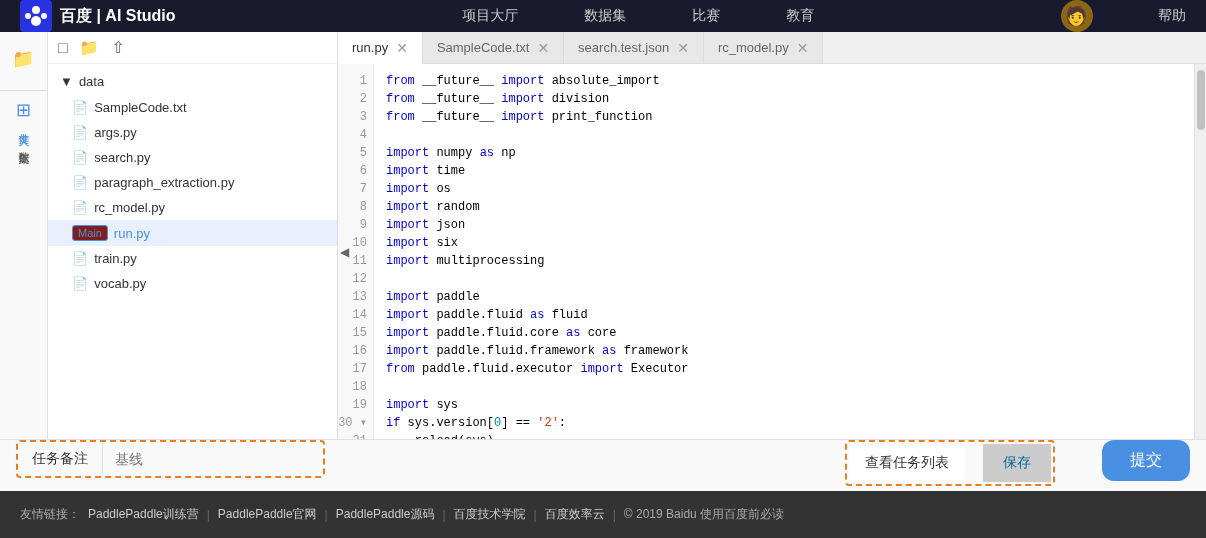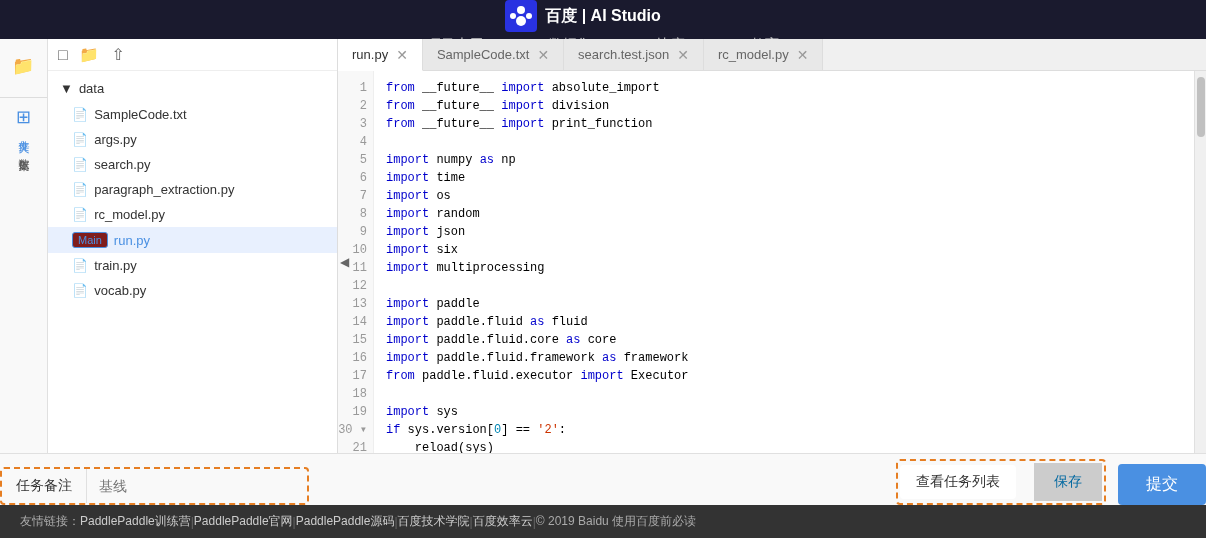--- a/index.html
+++ b/index.html
@@ -1,26 +1,25 @@
 <!DOCTYPE html>
 <html><head>
   <meta charset="utf-8">
   <style>
     * { box-sizing: border-box; margin: 0; padding: 0; }
     body { font-family: 'Microsoft YaHei', Arial, sans-serif; background: #f5f5f5; width: 1206px; height: 538px; overflow: hidden; display: flex; flex-direction: column; }
 
     
     .top-nav {
       background: #1a1a2e;
-      height: 39px;
-      display: flex;
-      align-items: center;
-      padding: 0 20px;
-      flex-shrink: 0;
-      flex-direction: column;
+      height: 32px;
+      display: flex;
+      align-items: center;
+      padding: 8px 20px;
+      flex-shrink: 0;
     }
     .nav-logo {
       display: flex;
       align-items: center;
       gap: 8px;
       color: white;
       font-size: 16px;
       font-weight: bold;
       margin-right: 40px;
     }
@@ -266,22 +265,22 @@
     .kw { color: #0000cc; }
     .str { color: #cc3300; }
     .num { color: #0086b3; }
 
     
     .bottom-bar {
       height: 52px;
       background: #f9f9f9;
       border-top: 1px solid #e0e0e0;
       display: flex;
-      align-items: flex-end;
-      padding: 0 0;
+      align-items: flex-start;
+      padding: 0 16px;
       gap: 12px;
       flex-shrink: 0;
       position: relative;
     }
     .task-note-area {
       border: 2px dashed #e67e22;
       border-radius: 4px;
       display: flex;
       align-items: center;
       gap: 0;
@@ -319,32 +318,34 @@
       cursor: pointer;
       border-radius: 0;
     }
     .btn-submit {
       background: #4a90e2;
       border: none;
       padding: 10px 28px;
       font-size: 16px;
       color: white;
       cursor: pointer;
-      border-radius: 4px;
+      border-radius: 12px;
       font-weight: 500;
+      margin-left: 35px;
     }
 
     
     .footer {
       background: #333;
       color: #aaa;
       font-size: 12px;
-      padding: 8px 20px;
-      display: flex;
-      align-items: center;
+      padding: 15px 20px;
+      display: flex;
+      align-items: center;
+      gap: 8px;
       flex-shrink: 0;
     }
     .footer-link {
       color: #ccc;
       cursor: pointer;
     }
     .footer-sep { color: #666; }
   </style>
 </head>
 <body>

